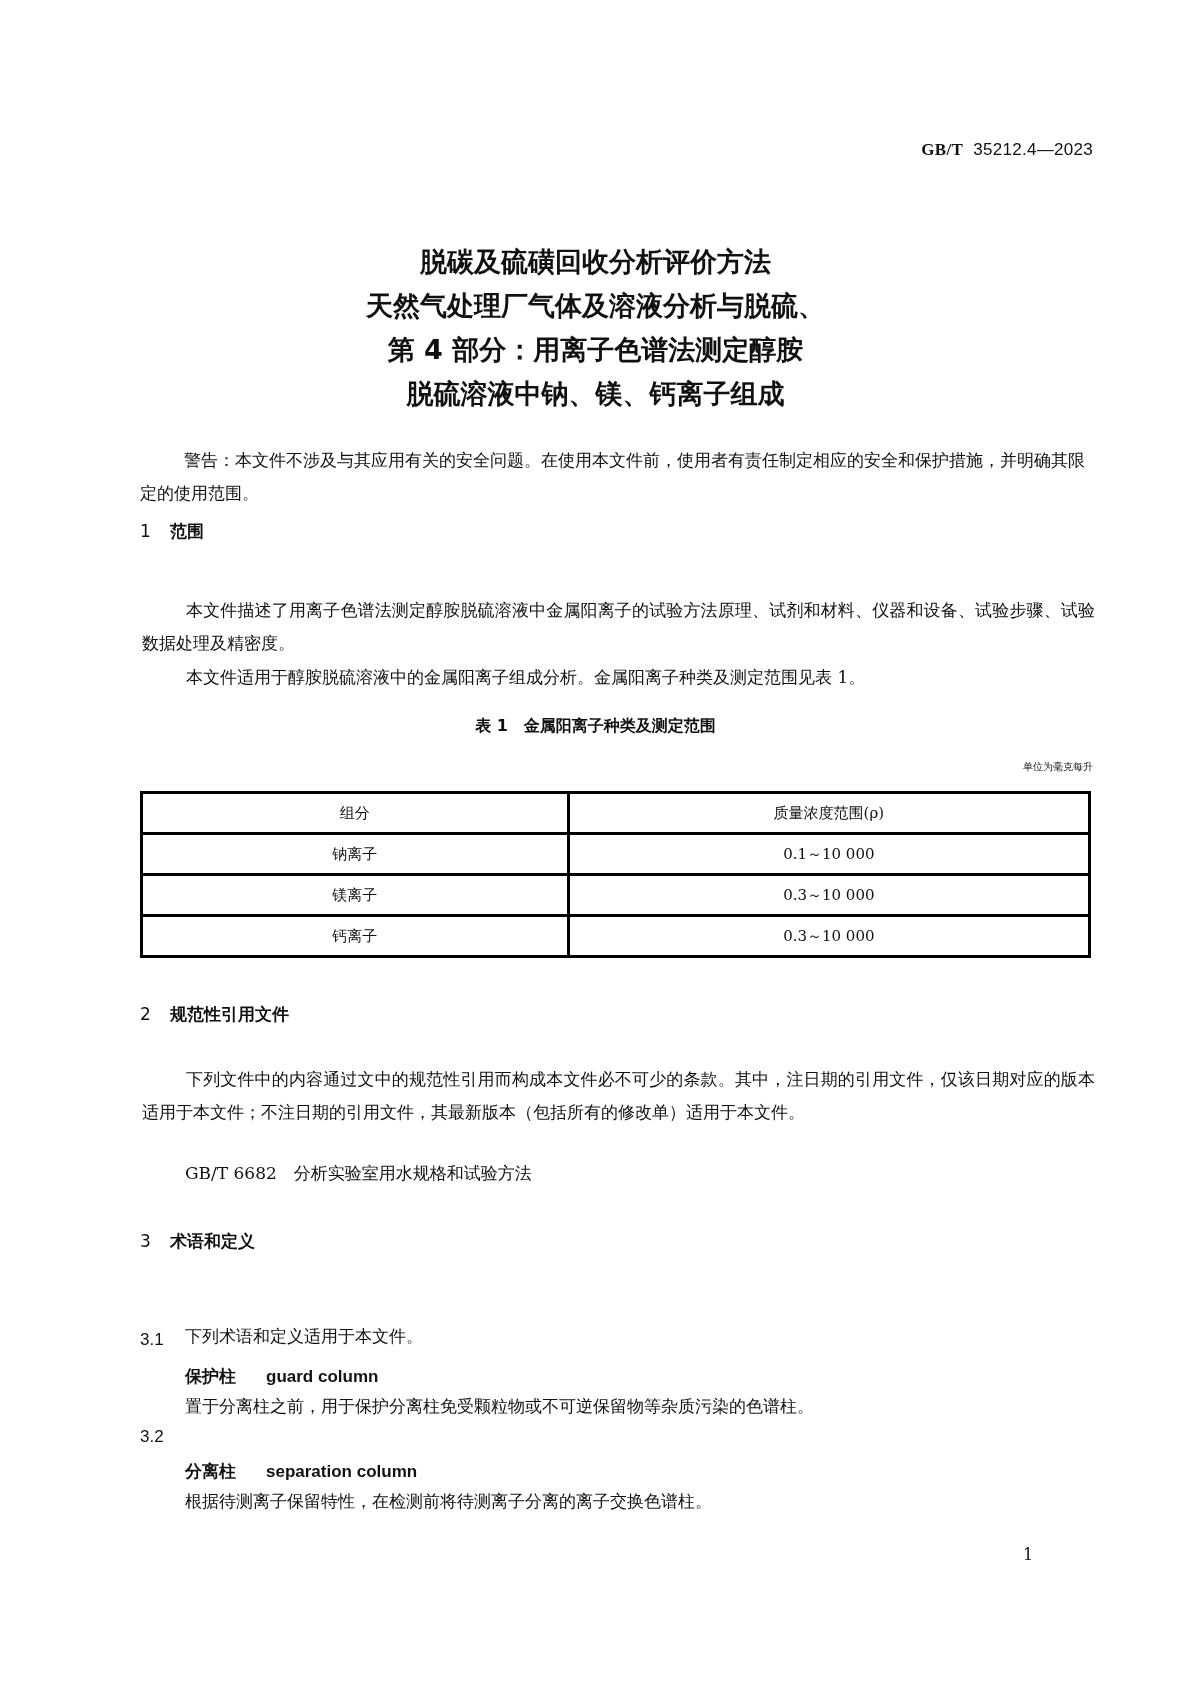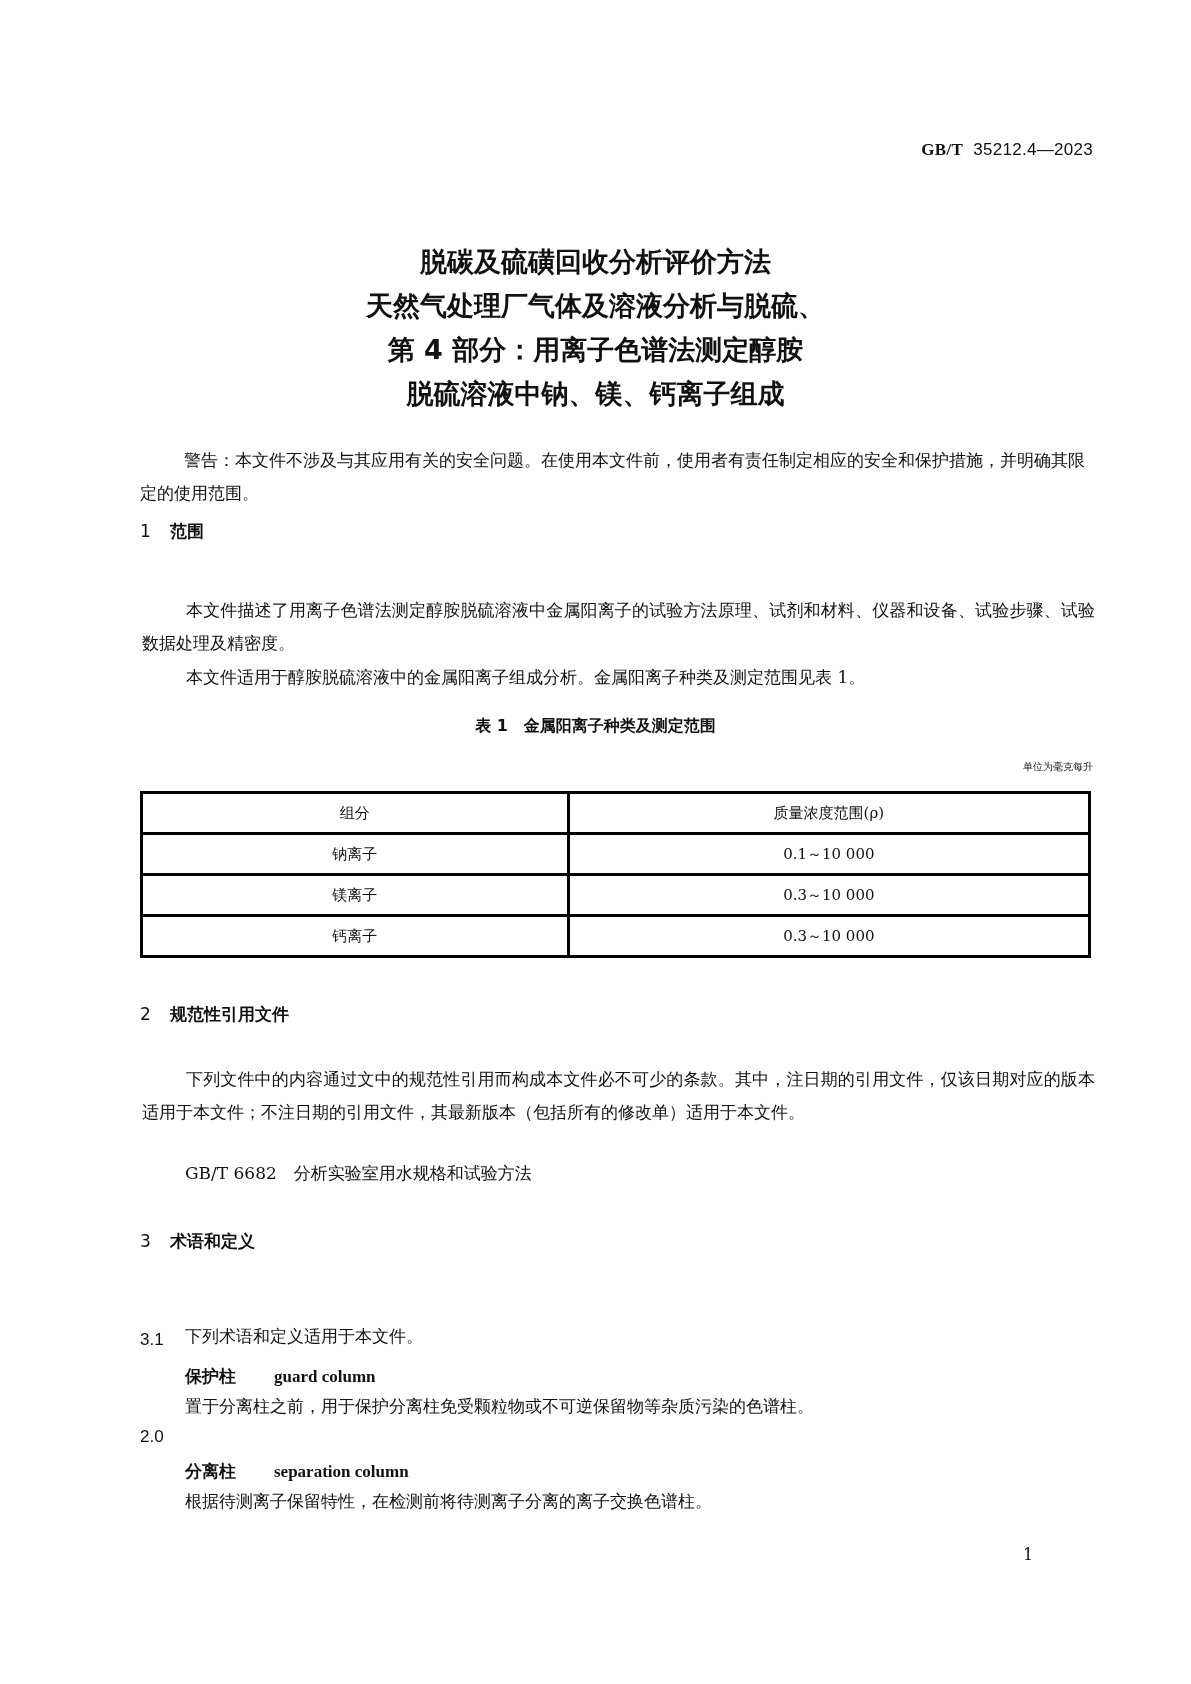--- a/index.html
+++ b/index.html
@@ -15,21 +15,21 @@
   .h1 .num { display:inline-block; width:30px; font-weight:normal; }
   .para { left:142px; width:953px; font-size:17px; line-height:33px; text-align:justify; }
   .caption { left:0; width:1191px; text-align:center; font-family:"DejaVu Sans", sans-serif; font-size:16px; font-weight:bold; top:716px; }
   .unit { right:98px; top:760px; font-size:10px; }
   table.t1 { position:absolute; left:140px; top:791px; width:951px; border-collapse:collapse; border:2px solid #222; font-size:15px; }
   table.t1 td, table.t1 th { border:3px solid #000000; height:38px; text-align:center; font-weight:normal; padding:0; }
   table.t1 tr.hdr th { border-bottom:2px solid #222; }
   .ref { left:185px; top:1162px; font-size:17px; }
   .term-num { left:140px; font-family:"Liberation Sans", sans-serif; font-size:17px; }
   .term { left:185px; font-size:17px; font-family:"DejaVu Sans", sans-serif; font-weight:bold; }
-  .term .en { font-family:Liberation Serif, serif; font-weight:bold; margin-left:38px; }
+  .term .en { font-family:Liberation Sans, sans-serif; font-weight:bold; margin-left:30px; }
   .def { left:185px; font-size:17px; }
   .page-num { left:1023px; top:1545px; font-size:16px; }
 </style>
 </head>
 <body>
 
 <div class="abs std-code"><b>GB/T</b>&nbsp;&nbsp;<span>35212.4—2023</span></div>
 
 <div class="abs title">
   <div>脱碳及硫磺回收分析评价方法</div>
@@ -76,17 +76,17 @@
 <div class="abs ref">GB/T 6682　分析实验室用水规格和试验方法</div>
 
 <div class="abs h1" style="top:1230px;"><span class="num">3</span><span>术语和定义</span></div>
 
 <div class="abs def" style="top:1297px;margin-top:28px;">下列术语和定义适用于本文件。</div>
 
 <div class="abs term-num" style="top:1330px;">3.1</div>
 <div class="abs term" style="top:1365px;"><span>保护柱</span><span class="en">guard column</span></div>
 <div class="abs def" style="top:1395px;">置于分离柱之前，用于保护分离柱免受颗粒物或不可逆保留物等杂质污染的色谱柱。</div>
 
-<div class="abs term-num" style="top:1427px;">2.0</div>
+<div class="abs term-num" style="top:1427px;">3.2</div>
 <div class="abs term" style="top:1460px;"><span>分离柱</span><span class="en">separation column</span></div>
 <div class="abs def" style="top:1490px;">根据待测离子保留特性，在检测前将待测离子分离的离子交换色谱柱。</div>
 
 <div class="abs page-num">1</div>
 
 </body></html>

